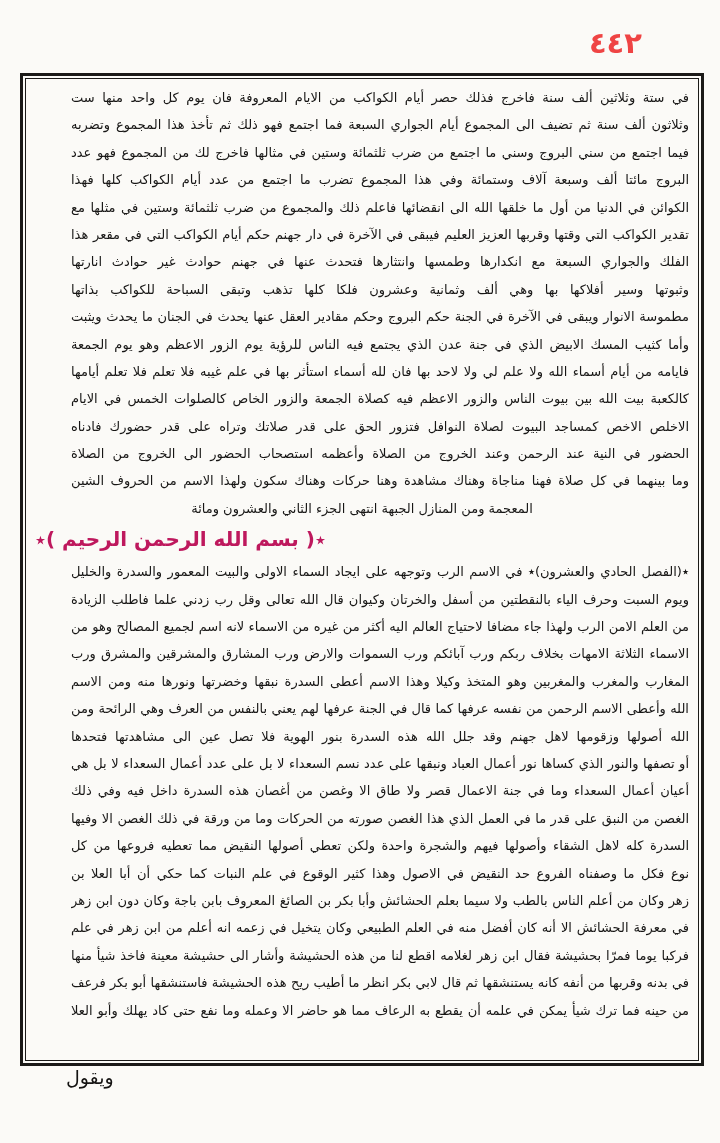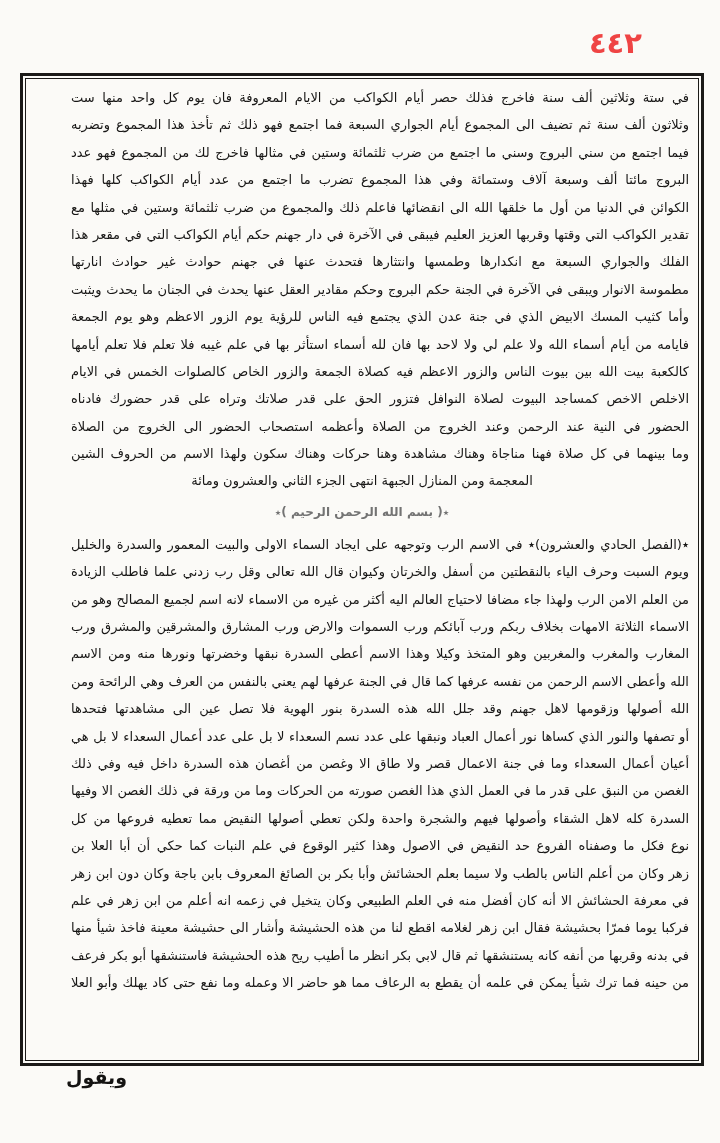--- a/index.html
+++ b/index.html
@@ -56,54 +56,55 @@
   }
   .closing-line {
     font-size: 13px;
     height: 27.4px;
     line-height: 27.4px;
     text-align: center;
     overflow: hidden;
     color: #171615;
   }
   .basmala {
-    font-size: 12px;
+    font-size: 20px;
     font-weight: 700;
     height: 36px;
     line-height: 34px;
-    text-align: center;
+    text-align: left;
     overflow: hidden;
-    color: #737373;
+    color: #be185d;
   }
   .catchword {
     position: absolute;
     left: 66px;
     top: 1066px;
     font-size: 19px;
-    font-weight: 700;
+    font-weight: 400;
     direction: rtl;
     color: #141312;
   }
 </style>
 </head>
 <body>
 
 <div class="page-number">٤٤٢</div>
 
 <div class="frame">
   <div class="frame-inner">
 
     <div>
       <div class="tline">في ستة وثلاثين ألف سنة فاخرج فذلك حصر أيام الكواكب من الايام المعروفة فان يوم كل واحد منها ست</div>
       <div class="tline">وثلاثون ألف سنة ثم تضيف الى المجموع أيام الجواري السبعة فما اجتمع فهو ذلك ثم تأخذ هذا المجموع وتضربه</div>
       <div class="tline">فيما اجتمع من سني البروج وسني ما اجتمع من ضرب ثلثمائة وستين في مثالها فاخرج لك من المجموع فهو عدد</div>
       <div class="tline">البروج مائتا ألف وسبعة آلاف وستمائة وفي هذا المجموع تضرب ما اجتمع من عدد أيام الكواكب كلها فهذا</div>
       <div class="tline">الكوائن في الدنيا من أول ما خلقها الله الى انقضائها فاعلم ذلك والمجموع من ضرب ثلثمائة وستين في مثلها مع سني</div>
       <div class="tline">تقدير الكواكب التي وقتها وقربها العزيز العليم فيبقى في الآخرة في دار جهنم حكم أيام الكواكب التي في مقعر هذا</div>
       <div class="tline">الفلك والجواري السبعة مع انكدارها وطمسها وانتثارها فتحدث عنها في جهنم حوادث غير حوادث انارتها</div>
+      <div class="tline">وثبوتها وسير أفلاكها بها وهي ألف وثمانية وعشرون فلكا كلها تذهب وتبقى السباحة للكواكب بذاتها</div>
       <div class="tline">مطموسة الانوار ويبقى في الآخرة في الجنة حكم البروج وحكم مقادير العقل عنها يحدث في الجنان ما يحدث ويثبت</div>
       <div class="tline">وأما كثيب المسك الابيض الذي في جنة عدن الذي يجتمع فيه الناس للرؤية يوم الزور الاعظم وهو يوم الجمعة</div>
       <div class="tline">فايامه من أيام أسماء الله ولا علم لي ولا لاحد بها فان لله أسماء استأثر بها في علم غيبه فلا تعلم فلا تعلم أيامها فعدن بين الجنات</div>
       <div class="tline">كالكعبة بيت الله بين بيوت الناس والزور الاعظم فيه كصلاة الجمعة والزور الخاص كالصلوات الخمس في الايام والزور</div>
       <div class="tline">الاخلص الاخص كمساجد البيوت لصلاة النوافل فتزور الحق على قدر صلاتك وتراه على قدر حضورك فادناه</div>
       <div class="tline">الحضور في النية عند الرحمن وعند الخروج من الصلاة وأعظمه استصحاب الحضور الى الخروج من الصلاة</div>
       <div class="tline">وما بينهما في كل صلاة فهنا مناجاة وهناك مشاهدة وهنا حركات وهناك سكون ولهذا الاسم من الحروف الشين</div>
     </div>
 
     <div class="closing-line">المعجمة ومن المنازل الجبهة انتهى الجزء الثاني والعشرون ومائة</div>

